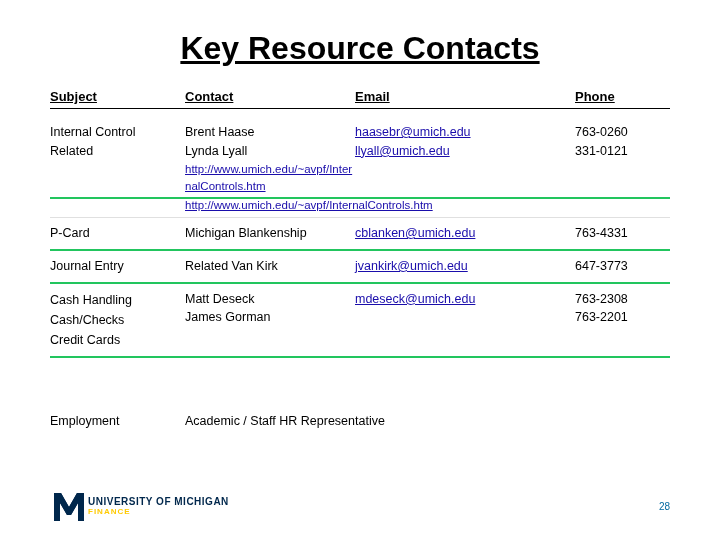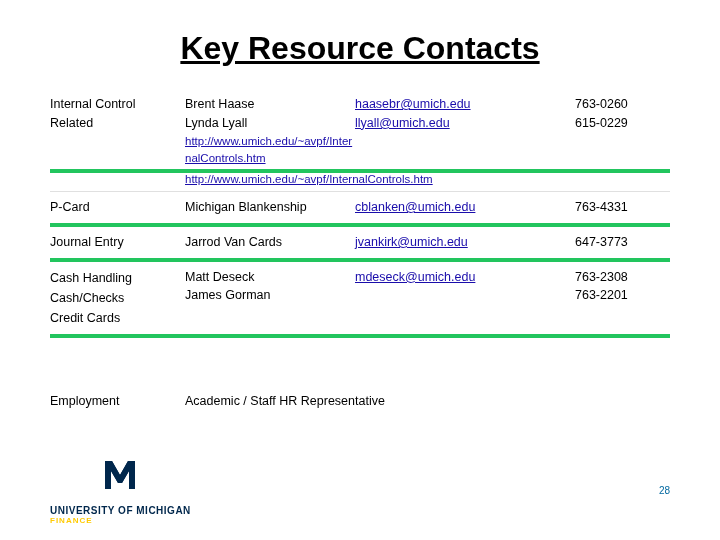--- a/index.html
+++ b/index.html
@@ -45,21 +45,21 @@
     .header-cell {
       font-weight: bold;
       text-decoration: underline;
       font-size: 13px;
     }
 
     .data-row {
       display: grid;
       grid-template-columns: 135px 170px 220px 100px;
       padding: 6px 0;
-      border-bottom: 4px solid #22c55e;
+      border-bottom: 2px solid #22c55e;
       align-items: start;
     }
 
     .data-row:last-child {
       border-bottom: none;
       margin-top: 48px;
     }
 
     .cell {
       font-size: 12.5px;
@@ -87,22 +87,21 @@
       right: 0;
       display: flex;
       align-items: center;
       justify-content: space-between;
       padding: 0 50px;
     }
 
     .logo-container {
       display: flex;
       align-items: center;
-      gap: 12px;
-      flex-direction: column;
+      gap: 0;
     }
 
     .logo-text {
       display: flex;
       flex-direction: column;
     }
 
     .logo-name {
       font-size: 10px;
       font-weight: bold;
@@ -131,58 +130,64 @@
   </style>
 </head>
 <body>
 
 <div class="slide">
 
   <div class="title">Key Resource Contacts</div>
 
   <div class="table-container">
 
+    <div class="header-row">
+      <div class="header-cell">Subject</div>
+      <div class="header-cell">Contact</div>
+      <div class="header-cell">Email</div>
+      <div class="header-cell">Phone</div>
+    </div>
 
     <div class="data-row" style="padding-bottom:2px;">
       <div class="cell subject-cell internal-control-subject">
         <span style="white-space:pre-line;">Internal Control
 Related</span>
       </div>
       <div class="cell">
         <div>Brent Haase</div>
         <div>Lynda Lyall</div>
         <div class="link" style="font-size:11.5px; word-break:break-all; grid-column:span 2;">http://www.umich.edu/~avpf/InternalControls.htm</div>
       </div>
       <div class="cell">
         <div class="link">haasebr@umich.edu</div>
         <div class="link">llyall@umich.edu</div>
       </div>
       <div class="cell">
         <div>763-0260</div>
-        <div>615-0229</div>
+        <div>331-0121</div>
       </div>
     </div>
 
     <div style="display:grid; grid-template-columns: 135px 1fr; padding: 0 0 6px 0; border-bottom:1px solid #e0e0e0;">
       <div></div>
       <div class="link" style="font-size:11.5px;">http://www.umich.edu/~avpf/InternalControls.htm</div>
     </div>
 
     <div class="data-row">
       <div class="cell">P-Card</div>
       <div class="cell">Michigan Blankenship</div>
       <div class="cell">
         <div class="link">cblanken@umich.edu</div>
       </div>
       <div class="cell">763-4331</div>
     </div>
 
     <div class="data-row">
       <div class="cell">Journal Entry</div>
-      <div class="cell">Jarrod Van Cards</div>
+      <div class="cell">Related Van Kirk</div>
       <div class="cell">
         <div class="link">jvankirk@umich.edu</div>
       </div>
       <div class="cell">647-3773</div>
     </div>
 
     <div class="data-row">
       <div class="cell cash-subject" style="white-space:pre-line;">Cash Handling
   Cash/Checks
   Credit Cards</div>

